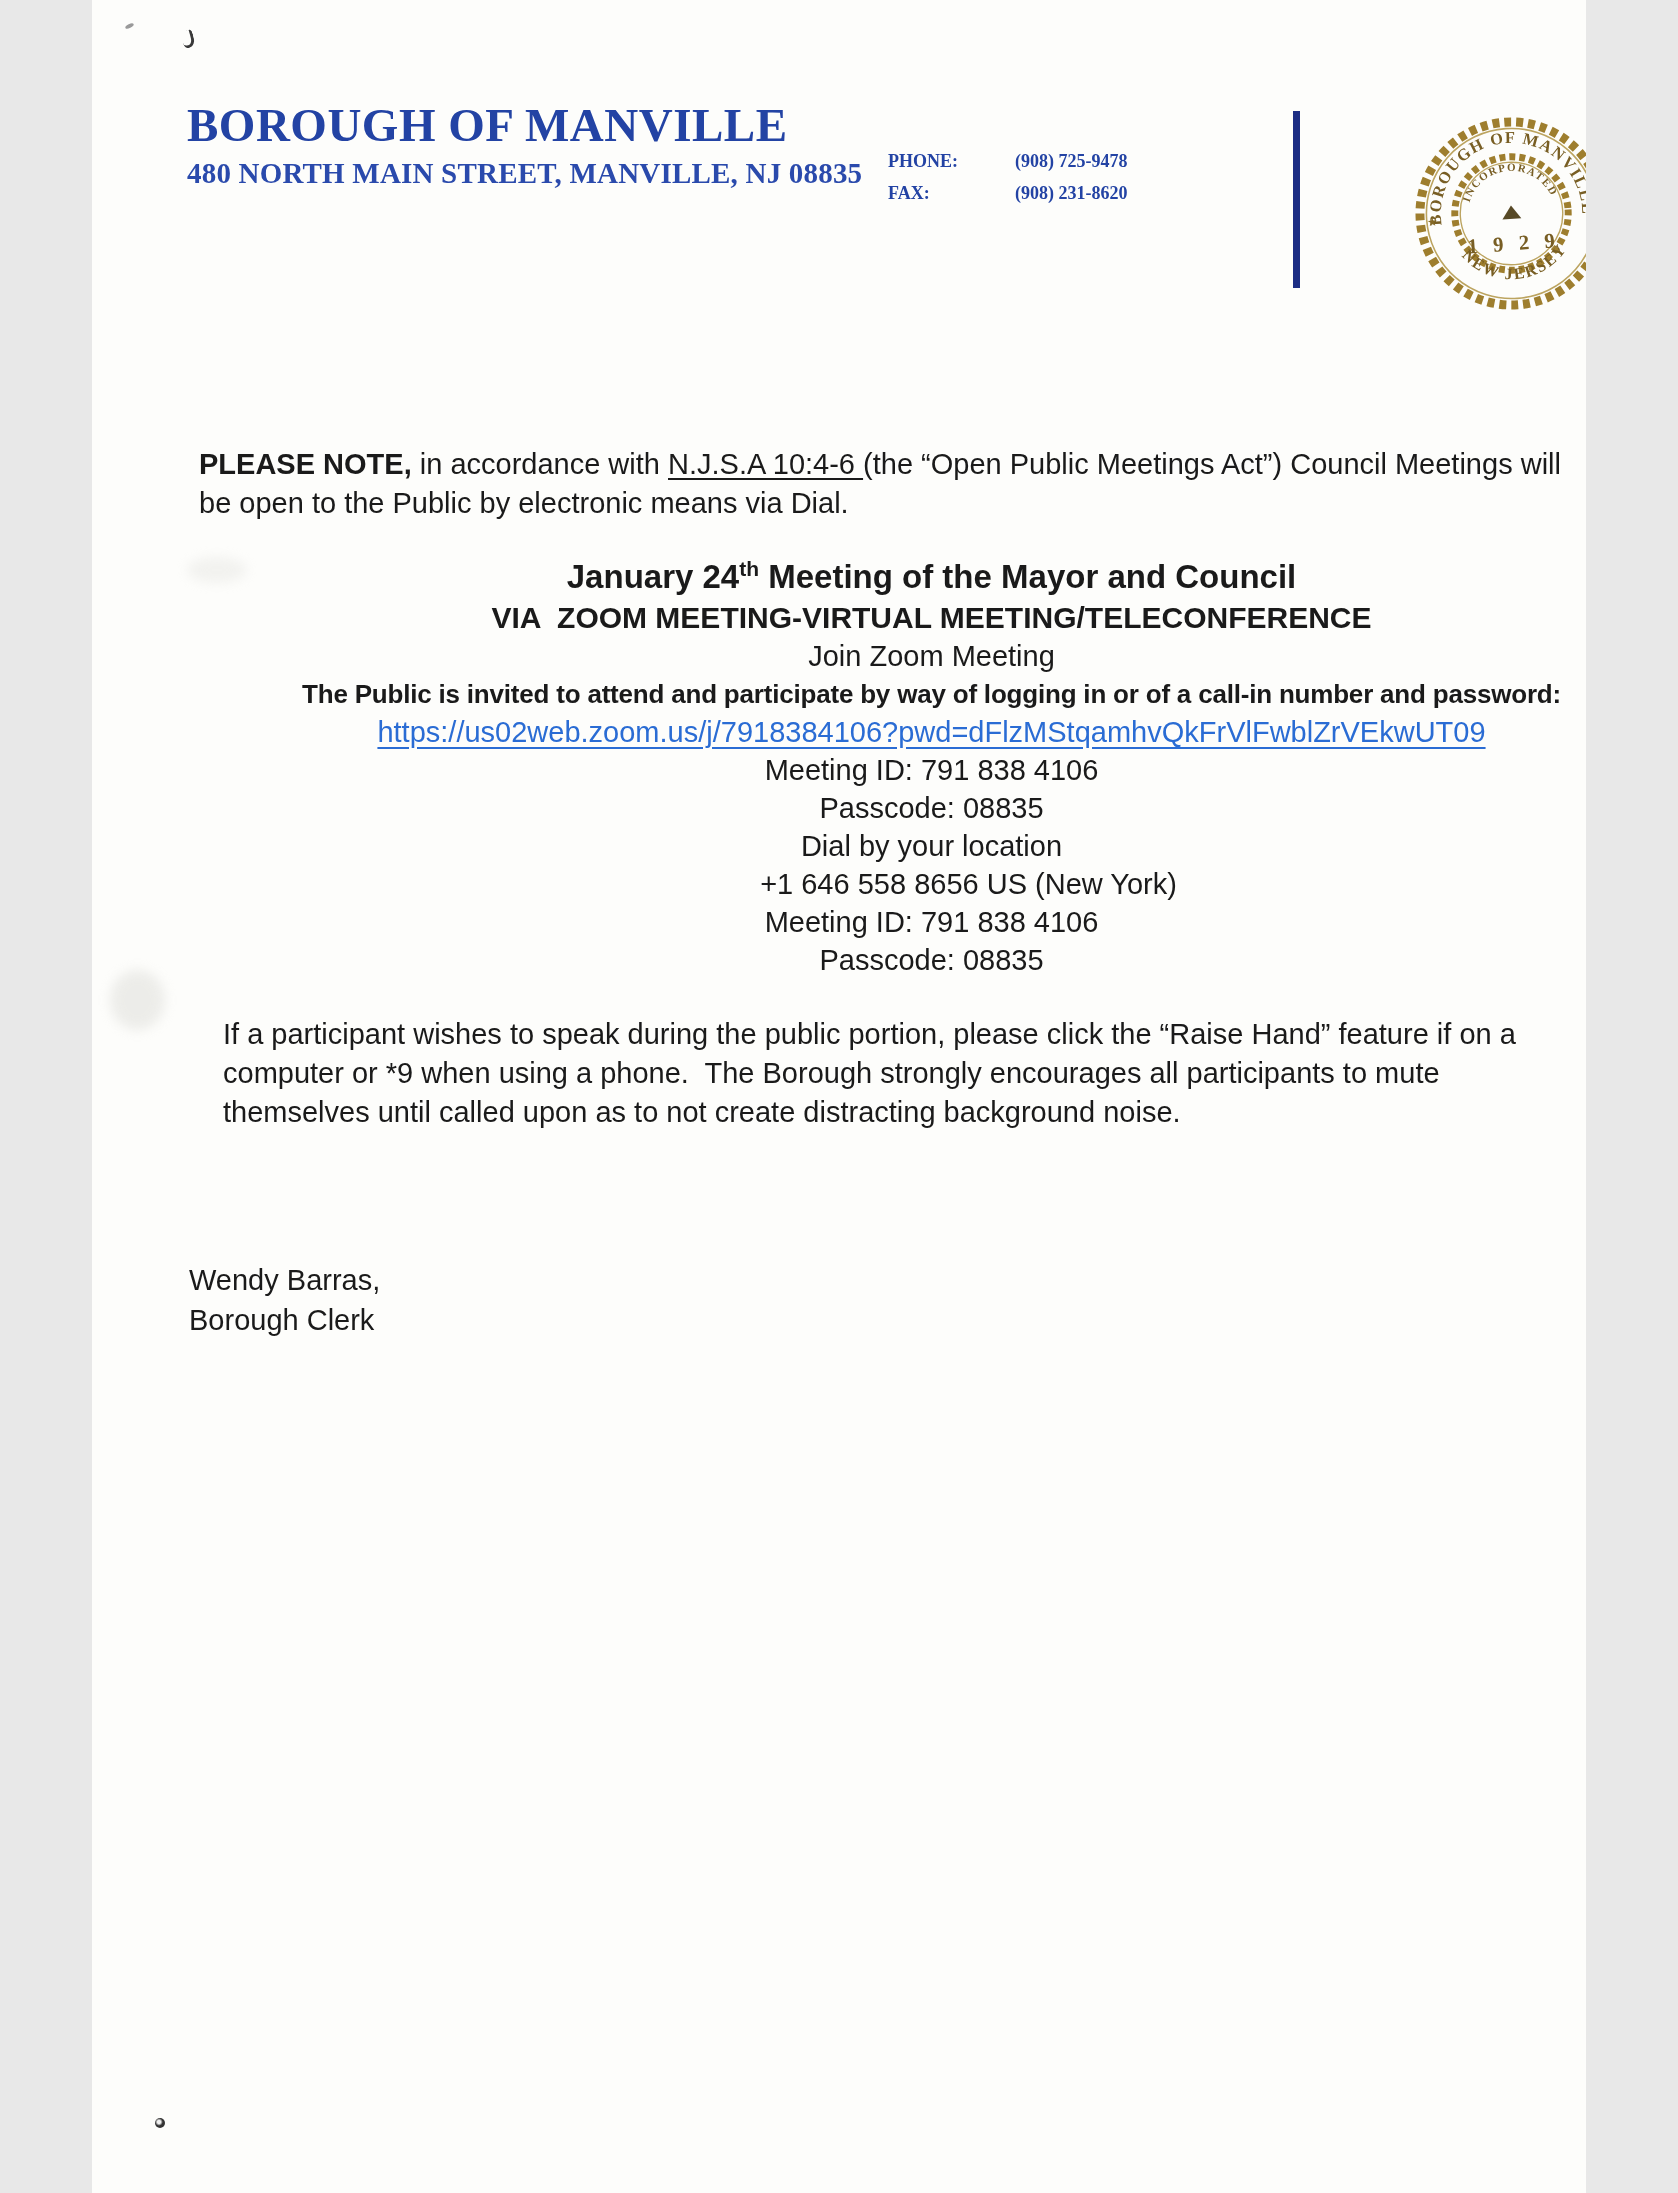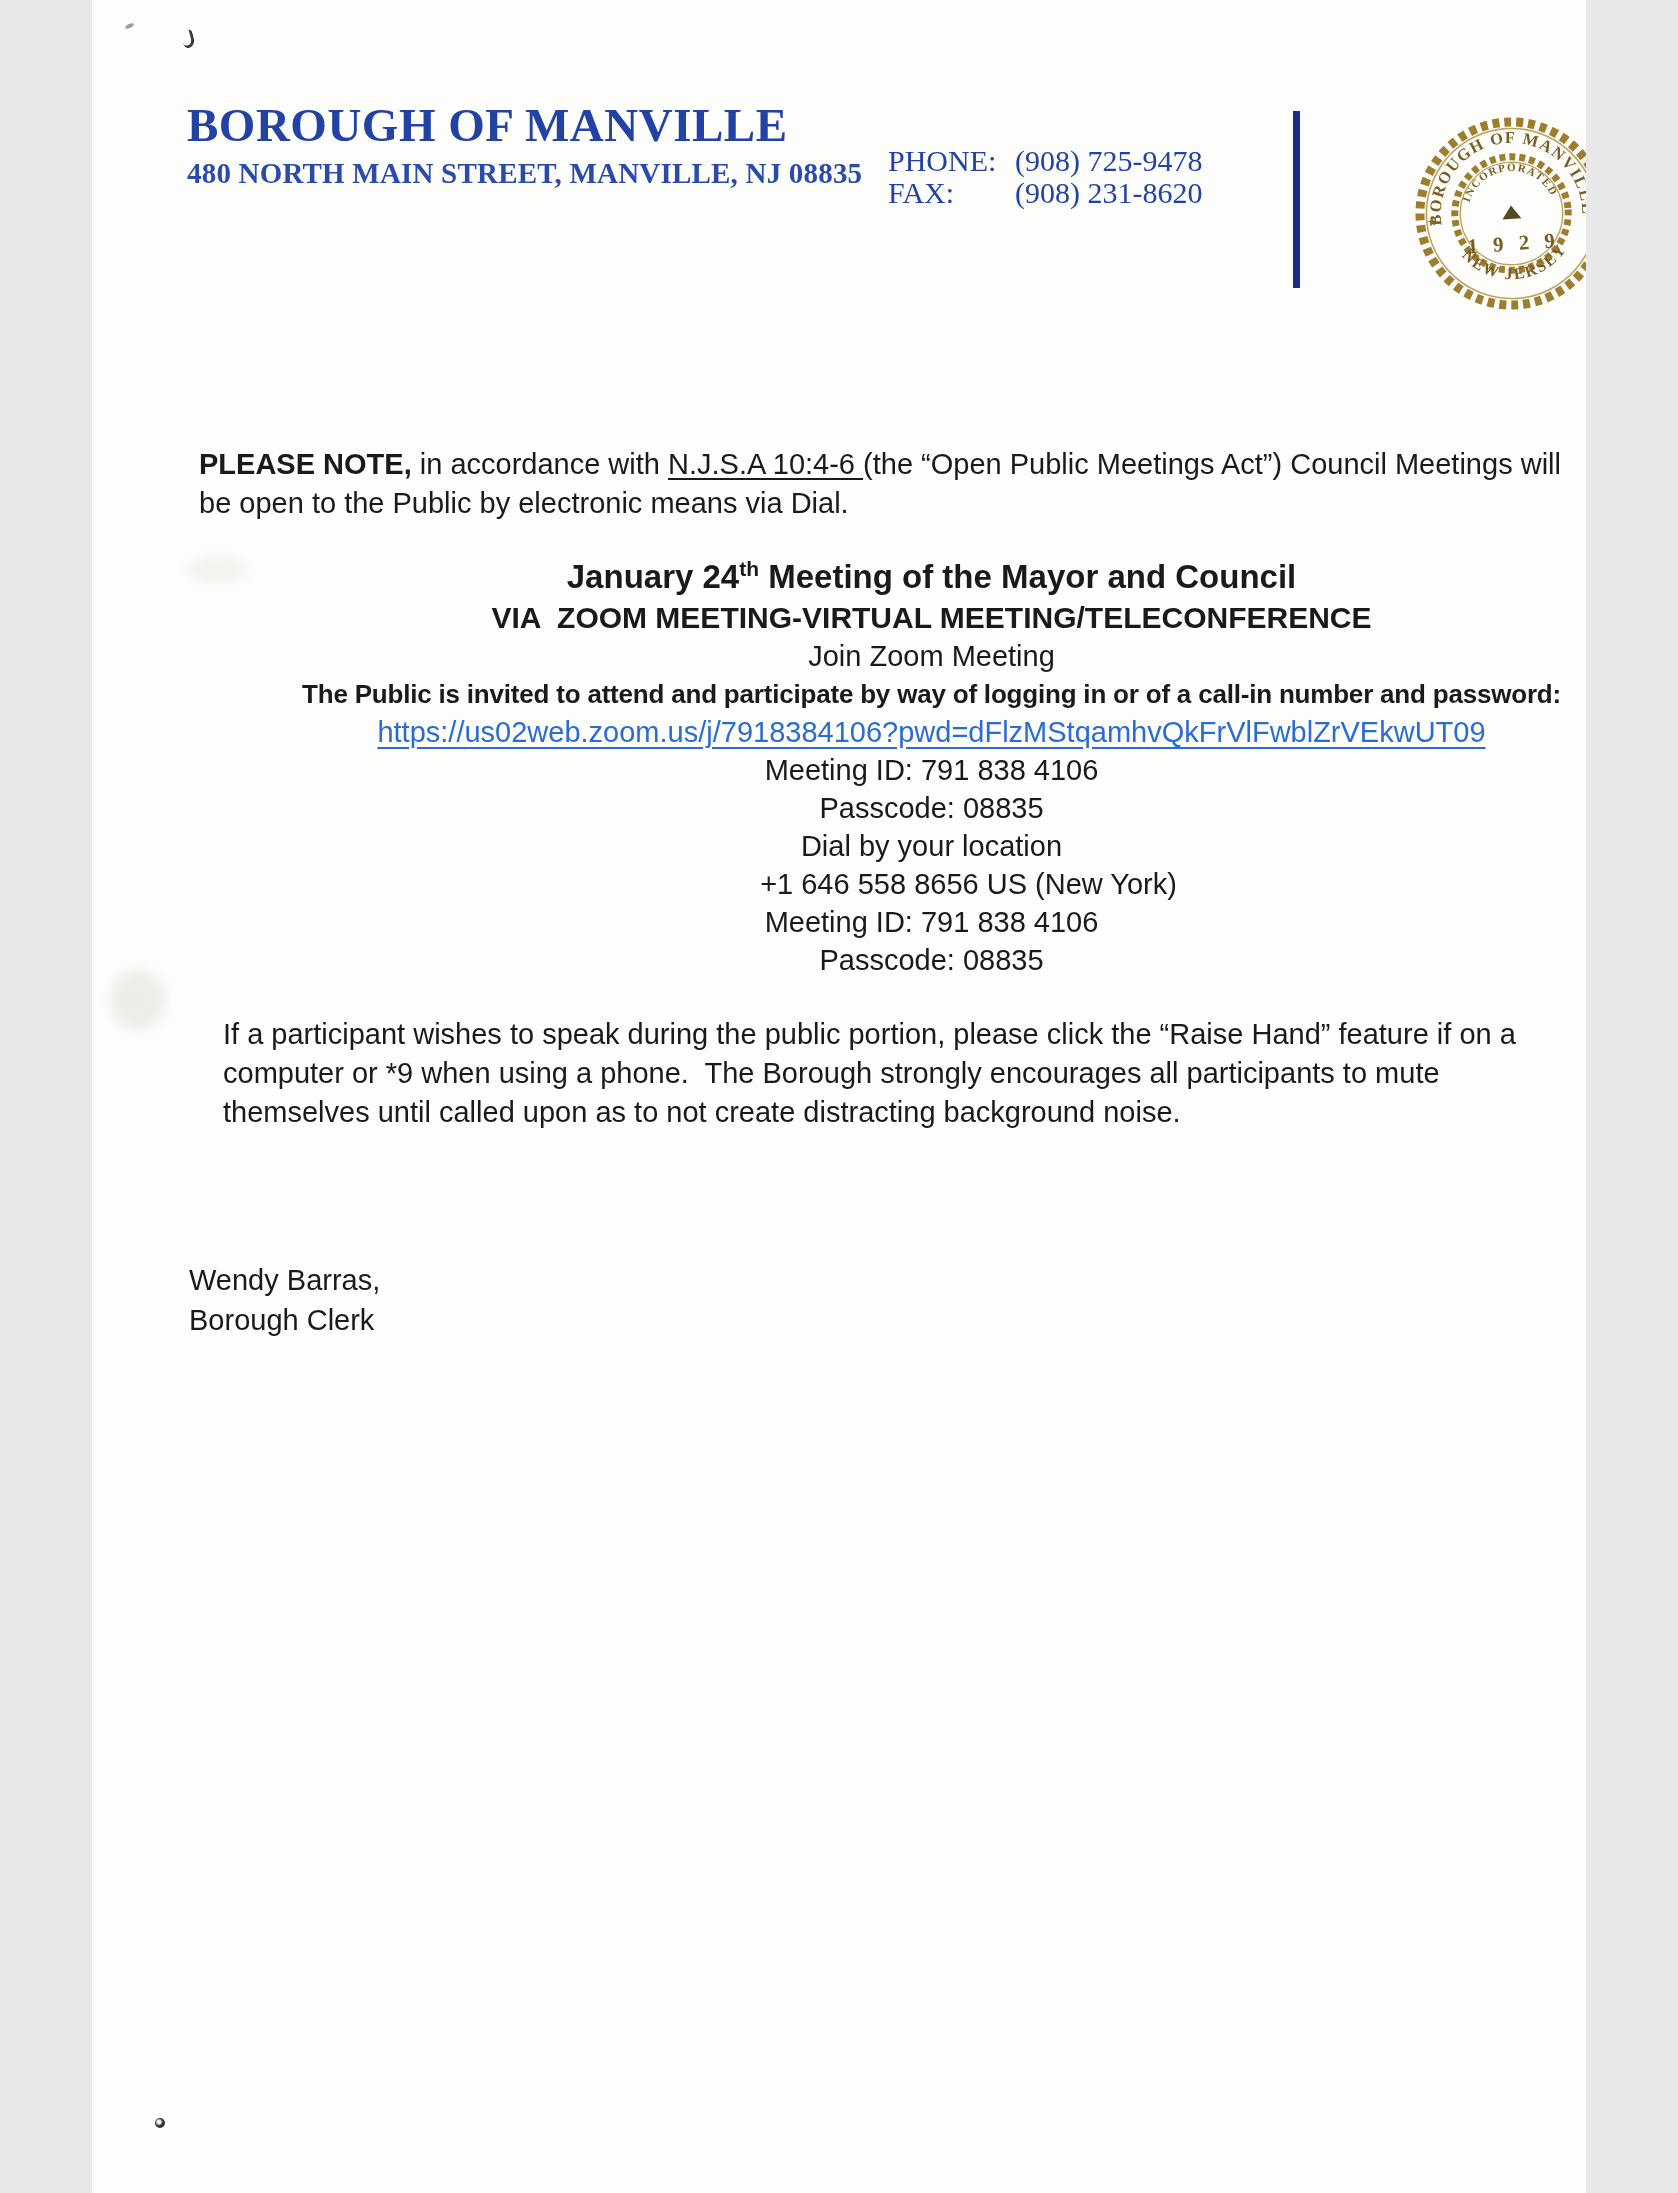--- a/index.html
+++ b/index.html
@@ -23,21 +23,21 @@
   }
   .org-address {
     position: absolute; left: 95px; top: 157px;
     font-family: "Liberation Serif", "DejaVu Serif", serif;
     font-weight: bold; font-size: 29px; letter-spacing: 0.2px;
     color: #2a4aac; white-space: pre;
   }
   .contact {
     position: absolute; left: 796px; top: 145px;
     font-family: "Liberation Serif", "DejaVu Serif", serif;
-    font-weight: normal; font-size: 30px; color: #2343a4;
+    font-weight: bold; font-size: 18px; color: #2343a4;
     line-height: 32px;
   }
   .contact-row { display: flex; white-space: pre; }
   .contact-label { width: 127px; }
   .header-divider {
     position: absolute; left: 1201px; top: 111px;
     width: 7px; height: 177px; background: #1c2d84;
   }
   .seal-wrap {
     position: absolute; left: 1320px; top: 114px;

